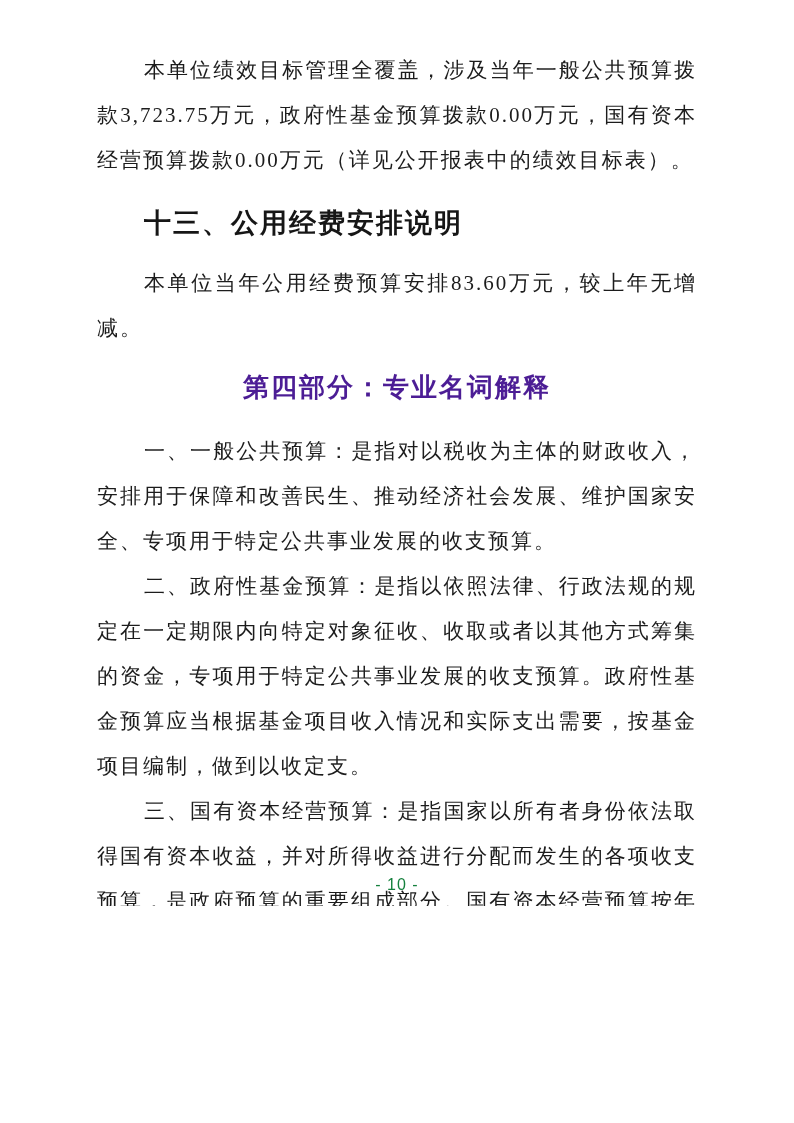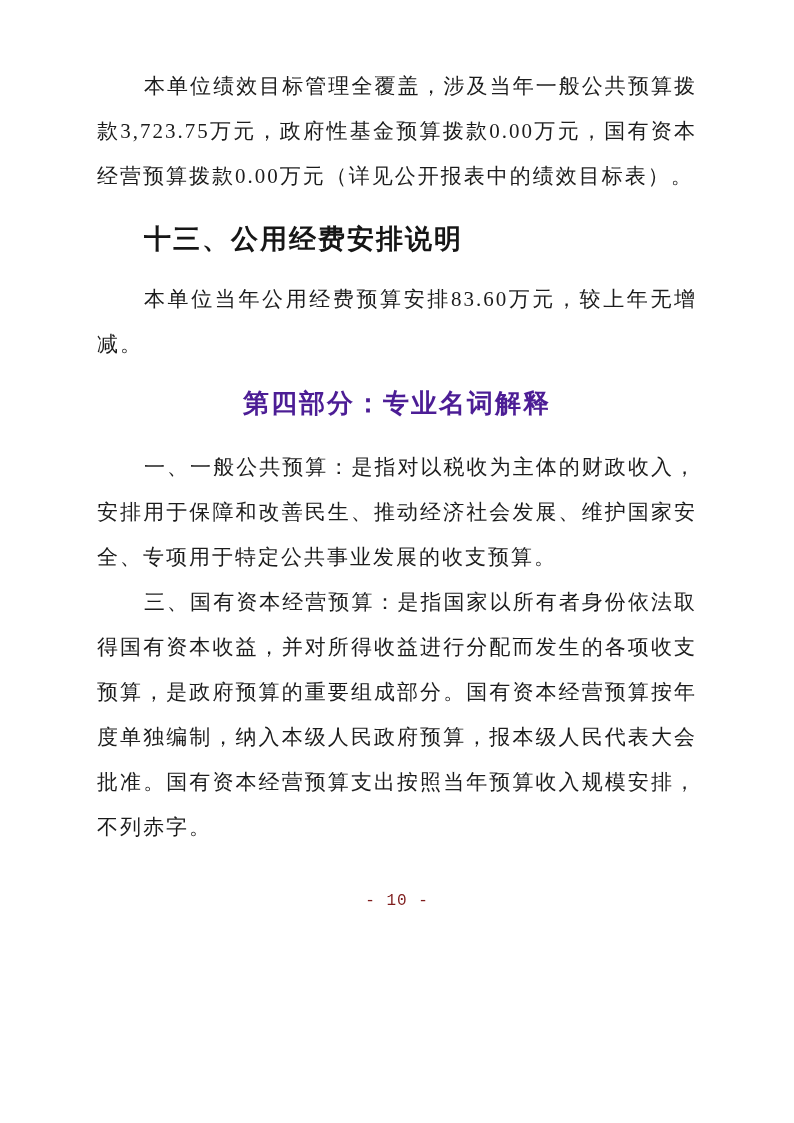--- a/index.html
+++ b/index.html
@@ -4,21 +4,21 @@
 <style>
   html, body {
     margin: 0;
     padding: 0;
     background: #ffffff;
   }
   .page {
     position: relative;
     width: 794px;
     height: 906px;
-    margin: 16px auto;
+    margin: 0 auto;
     background: #ffffff;
     box-sizing: border-box;
     padding: 48px 97px 0 97px;
     overflow: hidden;
     font-family: "Liberation Serif", serif;
     color: #1c1c1c;
   }
   .body-text {
     margin: 0;
     font-size: 21px;
@@ -53,39 +53,40 @@
   }
   .definitions .body-text {
     margin: 0;
   }
   .page-footer {
     position: absolute;
     left: 0;
     right: 0;
     bottom: 12px;
     text-align: center;
-    font-family: Liberation Mono, monospace;
+    font-family: Liberation Sans, sans-serif;
     font-size: 16px;
     letter-spacing: 1px;
-    color: #7f1d1d;
+    color: #15803d;
   }
 </style>
 </head>
 <body>
 
 <div class="page">
 
   <p class="body-text">本单位绩效目标管理全覆盖，涉及当年一般公共预算拨款3,723.75万元，政府性基金预算拨款0.00万元，国有资本经营预算拨款0.00万元（详见公开报表中的绩效目标表）。</p>
 
   <h2 class="sub-heading">十三、公用经费安排说明</h2>
 
   <p class="body-text after-heading">本单位当年公用经费预算安排83.60万元，较上年无增减。</p>
 
   <h1 class="part-title">第四部分：专业名词解释</h1>
 
   <div class="definitions">
     <p class="body-text">一、一般公共预算：是指对以税收为主体的财政收入，安排用于保障和改善民生、推动经济社会发展、维护国家安全、专项用于特定公共事业发展的收支预算。</p>
+    <p class="body-text">二、政府性基金预算：是指以依照法律、行政法规的规定在一定期限内向特定对象征收、收取或者以其他方式筹集的资金，专项用于特定公共事业发展的收支预算。政府性基金预算应当根据基金项目收入情况和实际支出需要，按基金项目编制，做到以收定支。</p>
     <p class="body-text">三、国有资本经营预算：是指国家以所有者身份依法取得国有资本收益，并对所得收益进行分配而发生的各项收支预算，是政府预算的重要组成部分。国有资本经营预算按年度单独编制，纳入本级人民政府预算，报本级人民代表大会批准。国有资本经营预算支出按照当年预算收入规模安排，不列赤字。</p>
   </div>
 
   <div class="page-footer">- 10 -</div>
 
 </div>
 
 </body></html>

